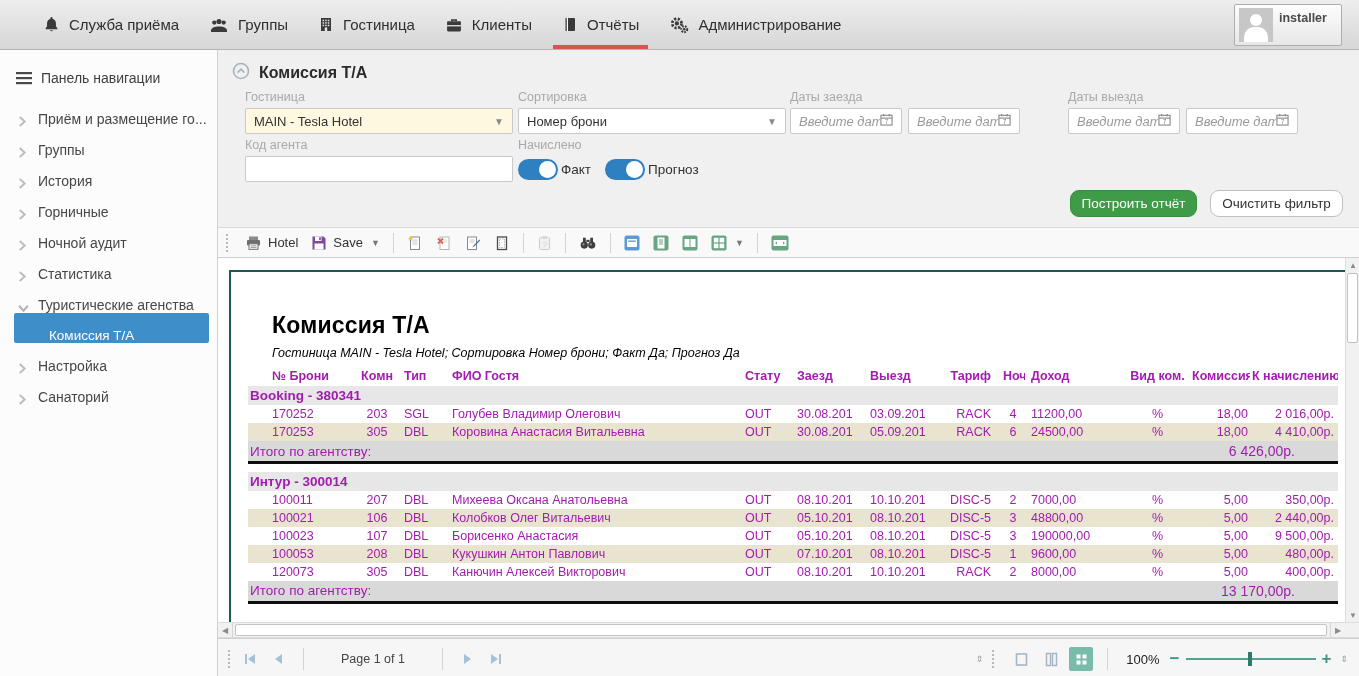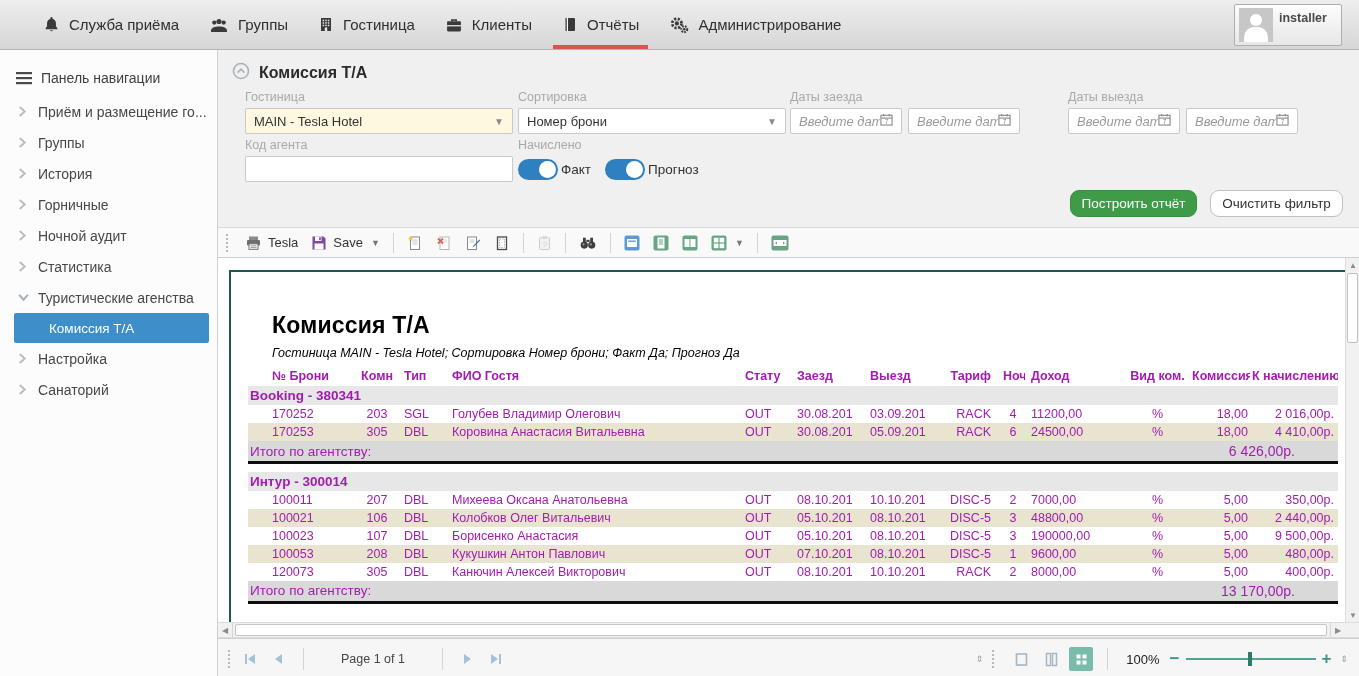--- a/index.html
+++ b/index.html
@@ -21,21 +21,21 @@
   .avatar { position:absolute; left:4px; top:3px; width:34px; height:34px; background:#c7c7c7; overflow:hidden; }
   .avatar::before { content:""; position:absolute; left:11px; top:6px; width:12px; height:12px; border-radius:50%; background:#fff; }
   .avatar::after  { content:""; position:absolute; left:5px; top:19px; width:24px; height:18px; border-radius:10px 10px 0 0; background:#fff; }
   .username { position:absolute; left:44px; top:6px; font-size:12.5px; font-weight:bold; color:#4a4a4a; }
 
   
   .sidebar { position:absolute; left:0; top:50px; width:218px; height:626px;
     background:#fcfcfc; border-right:1px solid #d0d0d0; padding-top:14px; }
   .side-title { display:flex; align-items:center; gap:9px; padding:6px 0 10px 16px;
     font-size:14px; color:#3f3f3f; }
-  .side-item { display:flex; align-items:center; gap:8px; height:31px; padding-left:18px;
+  .side-item { display:flex; align-items:flex-end; gap:8px; height:31px; padding-left:18px;
     font-size:14px; color:#474747; cursor:pointer; white-space:nowrap; overflow:hidden; }
   .side-item .chev { width:12px; display:flex; }
   .side-item.selected { background:#3d8ec9; color:#fff; border-radius:2px;
     margin:0 8px 0 14px; height:30px; padding-left:35px; font-size:13.5px; }
 
   
   .main { position:absolute; left:218px; top:50px; width:1141px; height:626px; }
 
   
   .filter { position:relative; width:100%; height:178px; background:#f0f0f0; border-bottom:1px solid #d8d8d8; }
@@ -408,21 +408,21 @@
         <div class="tbtn">
           <span style="display: flex;">
             <svg width="17" height="16" viewBox="0 0 16 16">
               <rect x="3.5" y="1.5" width="9" height="3.5" fill="#8a8a8a"></rect>
               <rect x="1.5" y="5" width="13" height="5.5" rx="1" fill="#6e6e6e"></rect>
               <rect x="3.5" y="8.8" width="9" height="5.5" fill="#fff" stroke="#6e6e6e"></rect>
               <line x1="5" y1="10.8" x2="11" y2="10.8" stroke="#9a9a9a"></line>
               <line x1="5" y1="12.4" x2="11" y2="12.4" stroke="#9a9a9a"></line>
             </svg>
           </span>
-          <span>Tesla</span>
+          <span>Hotel</span>
         </div>
         <div class="tbtn">
           <span style="display: flex;">
             <svg width="16" height="16" viewBox="0 0 16 16">
               <path d="M1.5 1.5h11l2 2v11H1.5z" fill="#7d4a9e"></path>
               <rect x="4" y="1.5" width="6.5" height="4.5" fill="#fff"></rect>
               <rect x="8.2" y="2.2" width="1.6" height="3" fill="#7d4a9e"></rect>
               <rect x="3.5" y="8.5" width="9" height="6" fill="#fff"></rect>
             </svg>
           </span>

